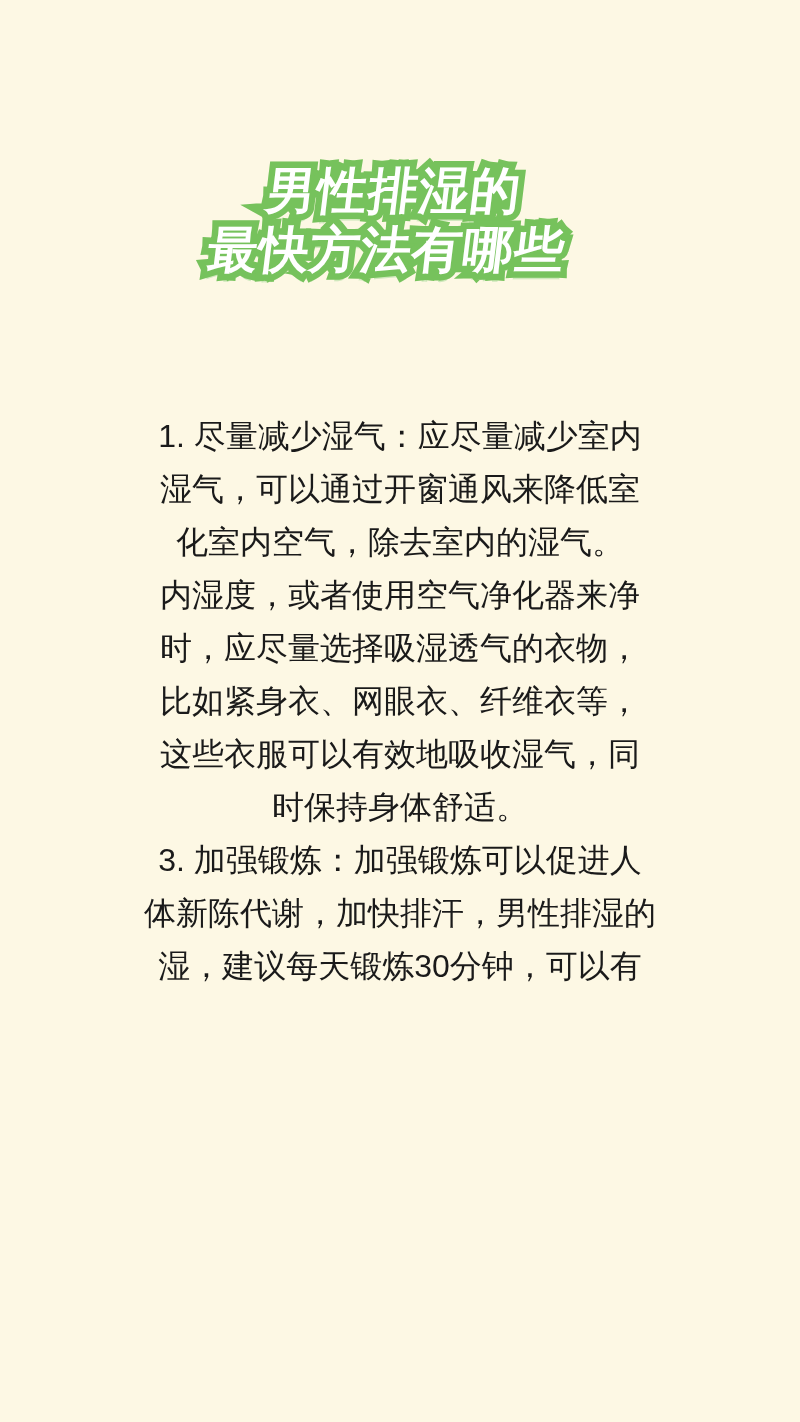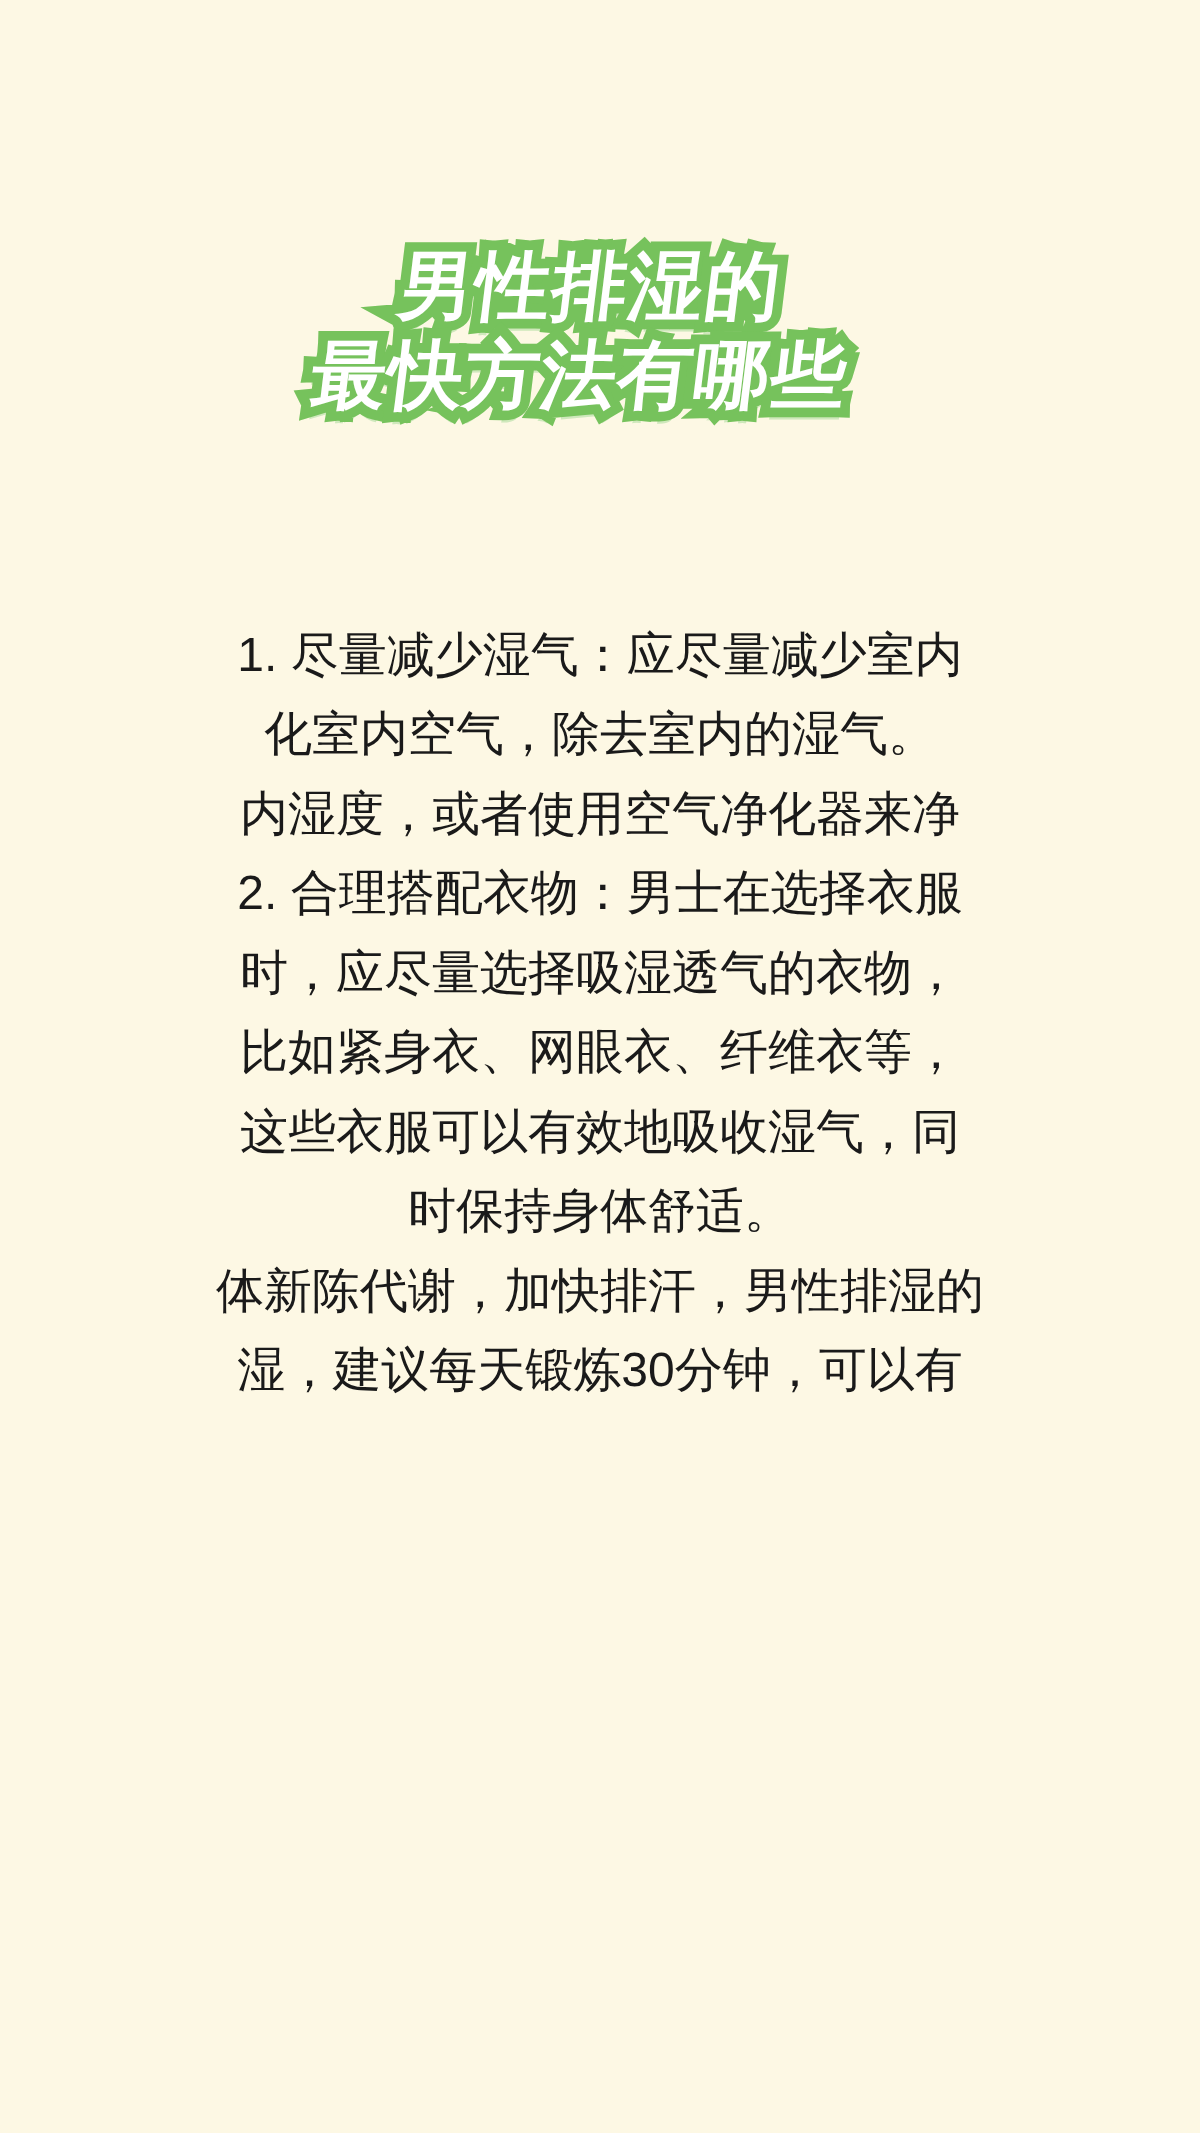--- a/index.html
+++ b/index.html
@@ -65,28 +65,29 @@
 <body>
 
 <div class="page">
   <div class="title">
     <span class="title-line" data-text="男性排湿的">男性排湿的</span>
     <span class="title-line" data-text="最快方法有哪些">最快方法有哪些</span>
   </div>
   <div class="body-text" id="body-text">
       <div class="para">
         <div class="line">1. 尽量减少湿气：应尽量减少室内</div>
+        <div class="line">湿气，可以通过开窗通风来降低室</div>
         <div class="line">化室内空气，除去室内的湿气。</div>
         <div class="line">内湿度，或者使用空气净化器来净</div>
       </div>
       <div class="para">
-        <div class="line">2. 合理搭配衣物：男士在选择衣服</div>
         <div class="line">时，应尽量选择吸湿透气的衣物，</div>
         <div class="line">比如紧身衣、网眼衣、纤维衣等，</div>
         <div class="line">这些衣服可以有效地吸收湿气，同</div>
         <div class="line">时保持身体舒适。</div>
       </div>
       <div class="para">
+        <div class="line">3. 加强锻炼：加强锻炼可以促进人</div>
         <div class="line">体新陈代谢，加快排汗，男性排湿的</div>
         <div class="line">湿，建议每天锻炼30分钟，可以有</div>
       </div>
     </div>
 </div>
 
 </body></html>

